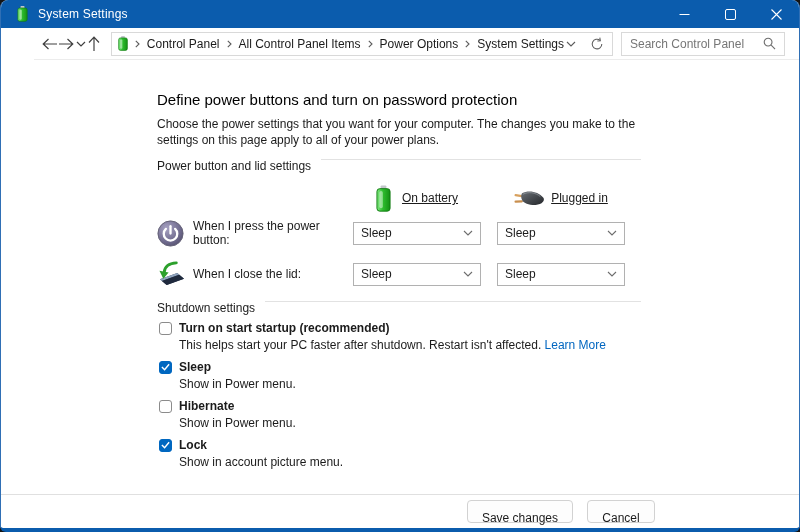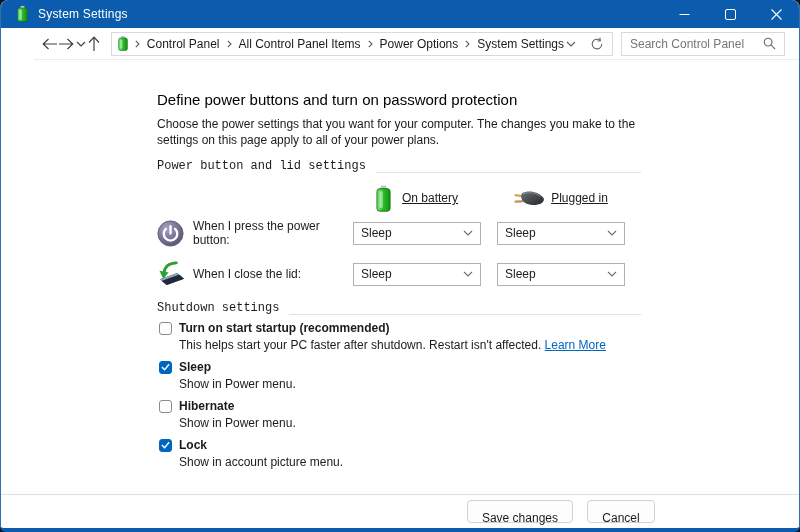--- a/index.html
+++ b/index.html
@@ -49,21 +49,21 @@
     display: flex; align-items: center; padding: 0 8px; flex: 0 0 auto;
   }
   .searchbox input {
     border: none; outline: none; flex: 1; font: 12px "Liberation Sans", sans-serif; color: #1b1b1b; min-width: 0;
   }
   .searchbox input::placeholder { color: #767676; }
   
   .content { flex: 1; padding: 31px 0 0 156px; width: 100%; overflow: hidden; }
   h1.pagetitle { font-size: 15px; font-weight: 400; color: #000000; margin-bottom: 8px; }
   p.intro { width: 498px; line-height: 16px; margin-bottom: 11px; }
-  .group-header { display: flex; align-items: flex-end; width: 484px; margin-bottom: 6px; font-family: Liberation Mono, monospace; }
+  .group-header { display: flex; align-items: flex-start; width: 484px; margin-bottom: 6px; }
   .group-header .gh-label { white-space: nowrap; padding-right: 10px; }
   .group-header::after { content: ""; flex: 1; height: 1px; background: #e2e2e2; }
   .powergrid { display: grid; grid-template-columns: 36px 160px 128px 16px 128px; align-items: center; }
   .colheads { height: 38px; align-items: center; margin-bottom: 2px; text-decoration: underline; }
   .colhead { display: flex; align-items: center; justify-content: center; }
   .colhead.battery { gap: 11px; }
   .colhead.plug { gap: 5px; }
   .prow { margin-bottom: 14px; }
   .prow .rowicon { display: flex; align-items: center; }
   .select {
@@ -76,21 +76,21 @@
   .optline { display: flex; align-items: center; gap: 7px; }
   .checkbox {
     width: 13px; height: 13px; border: 1px solid #8b8b8b; border-radius: 3px;
     background: #fff; display: inline-flex; align-items: center; justify-content: center; flex: 0 0 auto;
   }
   .checkbox svg { visibility: hidden; }
   .checkbox.checked { background: #0067c0; border-color: #0067c0; }
   .checkbox.checked svg { visibility: visible; }
   .optlabel { font-weight: bold; }
   .optdesc { margin: 3px 0 0 20px; line-height: 15px; }
-  .optdesc a { color: #0166c0; text-decoration: underline; cursor: pointer; margin-top: 7px; }
+  .optdesc a { color: #0166c0; cursor: pointer; margin-top: 7px; }
   
   .footer {
     flex: 0 0 34px; border-top: 1px solid #e0e0e0;
     display: flex; align-items: center; justify-content: flex-end; padding-right: 144px; gap: 14px;
     background: #ffffff;
   }
   .btn {
     min-width: 68px; height: 23px; padding: 10px 14px;
     background: #fdfdfd; border: 1px solid #d2d2d2; border-radius: 4px;
     font: 12px "Liberation Sans", sans-serif; color: #1b1b1b; cursor: default;

